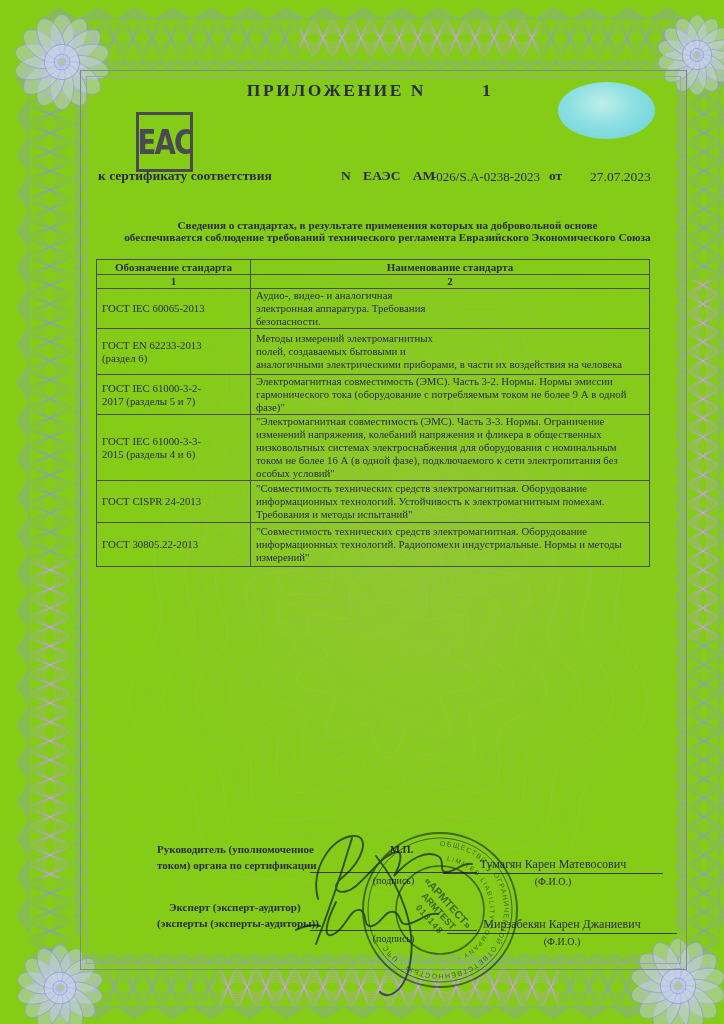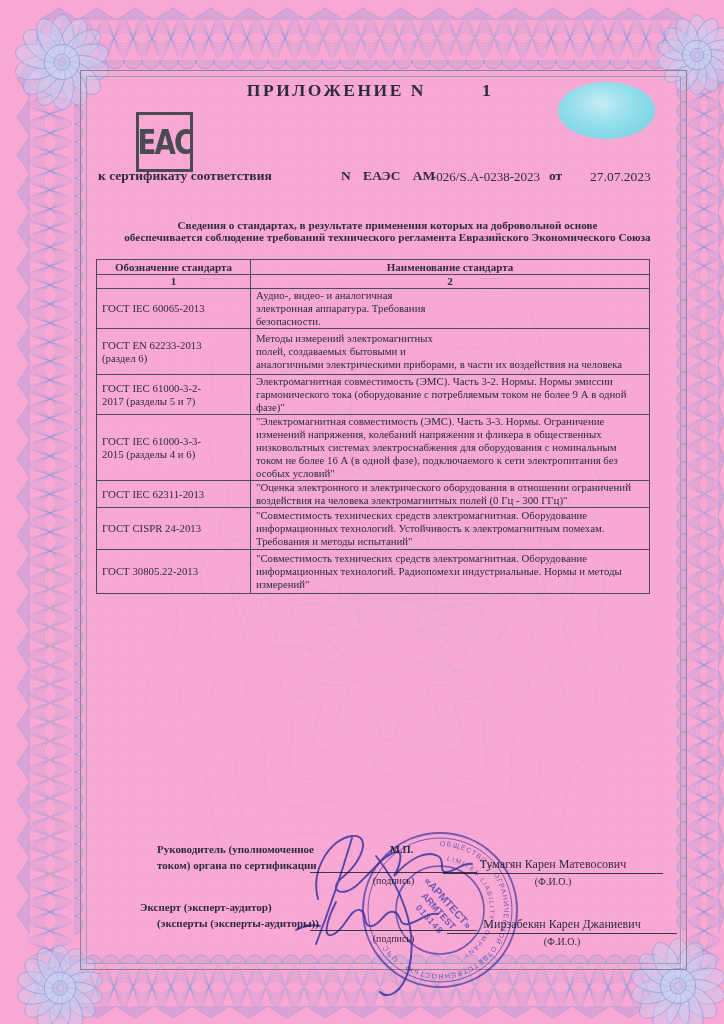--- a/index.html
+++ b/index.html
@@ -1,16 +1,16 @@
 <!DOCTYPE html>
 <html><head>
 <meta charset="utf-8">
 <style>
   html,body{margin:0;padding:0;background:#e9e9ec;}
-  .page{position:relative;width:724px;height:1024px;background:#f9a8d4;overflow:hidden;
+  .page{position:relative;width:724px;height:1024px;background:#84cc16;overflow:hidden;
         font-family:"Liberation Serif",serif;color:#2c2c3e;}
   svg.deco{position:absolute;left:0;top:0;z-index:0;}
   .layer{position:absolute;left:0;top:0;width:724px;height:1024px;z-index:2;}
   .frame-outer{position:absolute;left:80px;top:70px;width:605px;height:898px;
                border:1.5px solid #84849a;z-index:1;}
   .frame-inner{position:absolute;left:86px;top:76px;width:593px;height:886px;
                border:1px solid #a0a0b4;z-index:1;}
   .abs{position:absolute;}
   .title-row{top:80px;left:80px;width:580px;display:flex;justify-content:center;gap:56px;
              font-weight:bold;font-size:17.5px;letter-spacing:2.5px;}
@@ -37,21 +37,21 @@
   table.standards{position:absolute;top:259px;left:96px;width:554px;border-collapse:collapse;
         table-layout:fixed;font-size:10.8px;line-height:13px;}
   table.standards th,table.standards td{border:1.2px solid #4a4a58;padding:0 5px;vertical-align:middle;}
   table.standards th{font-size:11px;padding:0;}
   th.sub{font-weight:bold;font-size:10.5px;}
   td.c2,td.c1{white-space:pre-line;}
   td.c1{padding-left:8px;}
   tr.hdr{height:15px;} tr.shdr{height:13px;}
   .sig{font-weight:bold;font-size:11px;line-height:13px;}
   .r1a{top:843px;left:157px;} .r1b{top:859px;left:157px;}
-  .r2a{top:901px;left:140px;} .r2b{top:917px;left:157px;}
+  .r2a{top:901px;left:169px;} .r2b{top:917px;left:157px;}
   .uline{border-bottom:1.2px solid #3a3a46;}
   .sline1{top:858px;left:310px;width:167px;height:14px;}
   .sline2{top:916px;left:310px;width:167px;height:14px;}
   .cap{font-size:10px;text-align:center;}
   .csig1{top:875px;left:310px;width:167px;}
   .csig2{top:933px;left:310px;width:167px;}
   .mp{top:844px;left:390px;font-weight:bold;font-size:10.5px;}
   .nm{font-size:12px;text-align:center;height:16px;}
   .name1{top:857px;left:443px;width:220px;}
   .name2{top:917px;left:447px;width:230px;}
@@ -327,24 +327,20 @@
       <tr style="height:40px">
         <td class="c1">ГОСТ IEC 61000-3-2-
 2017 (разделы 5 и 7)</td>
         <td class="c2">Электромагнитная совместимость (ЭМС). Часть 3-2. Нормы. Нормы эмиссии гармонического тока (оборудование с потребляемым током не более 9 А в одной фазе)"</td>
       </tr>
       <tr style="height:65px">
         <td class="c1">ГОСТ IEC 61000-3-3-
 2015 (разделы 4 и 6)</td>
         <td class="c2">"Электромагнитная совместимость (ЭМС). Часть 3-3. Нормы. Ограничение изменений напряжения, колебаний напряжения и фликера в общественных низковольтных системах электроснабжения для оборудования с номинальным током не более 16 А (в одной фазе), подключаемого к сети электропитания без особых условий"</td>
       </tr>
-      <tr style="height:26px">
-        <td class="c1">ГОСТ IEC 62311-2013</td>
-        <td class="c2">"Оценка электронного и электрического оборудования в отношении ограничений воздействия на человека электромагнитных полей (0 Гц - 300 ГГц)"</td>
-      </tr>
       <tr style="height:42px">
         <td class="c1">ГОСТ CISPR 24-2013</td>
         <td class="c2">"Совместимость технических средств электромагнитная. Оборудование информационных технологий. Устойчивость к электромагнитным помехам. Требования и методы испытаний"</td>
       </tr>
       <tr style="height:44px">
         <td class="c1">ГОСТ 30805.22-2013</td>
         <td class="c2">"Совместимость технических средств электромагнитная. Оборудование информационных технологий. Радиопомехи индустриальные. Нормы и методы измерений"</td>
       </tr>
     </tbody>
       </table>

